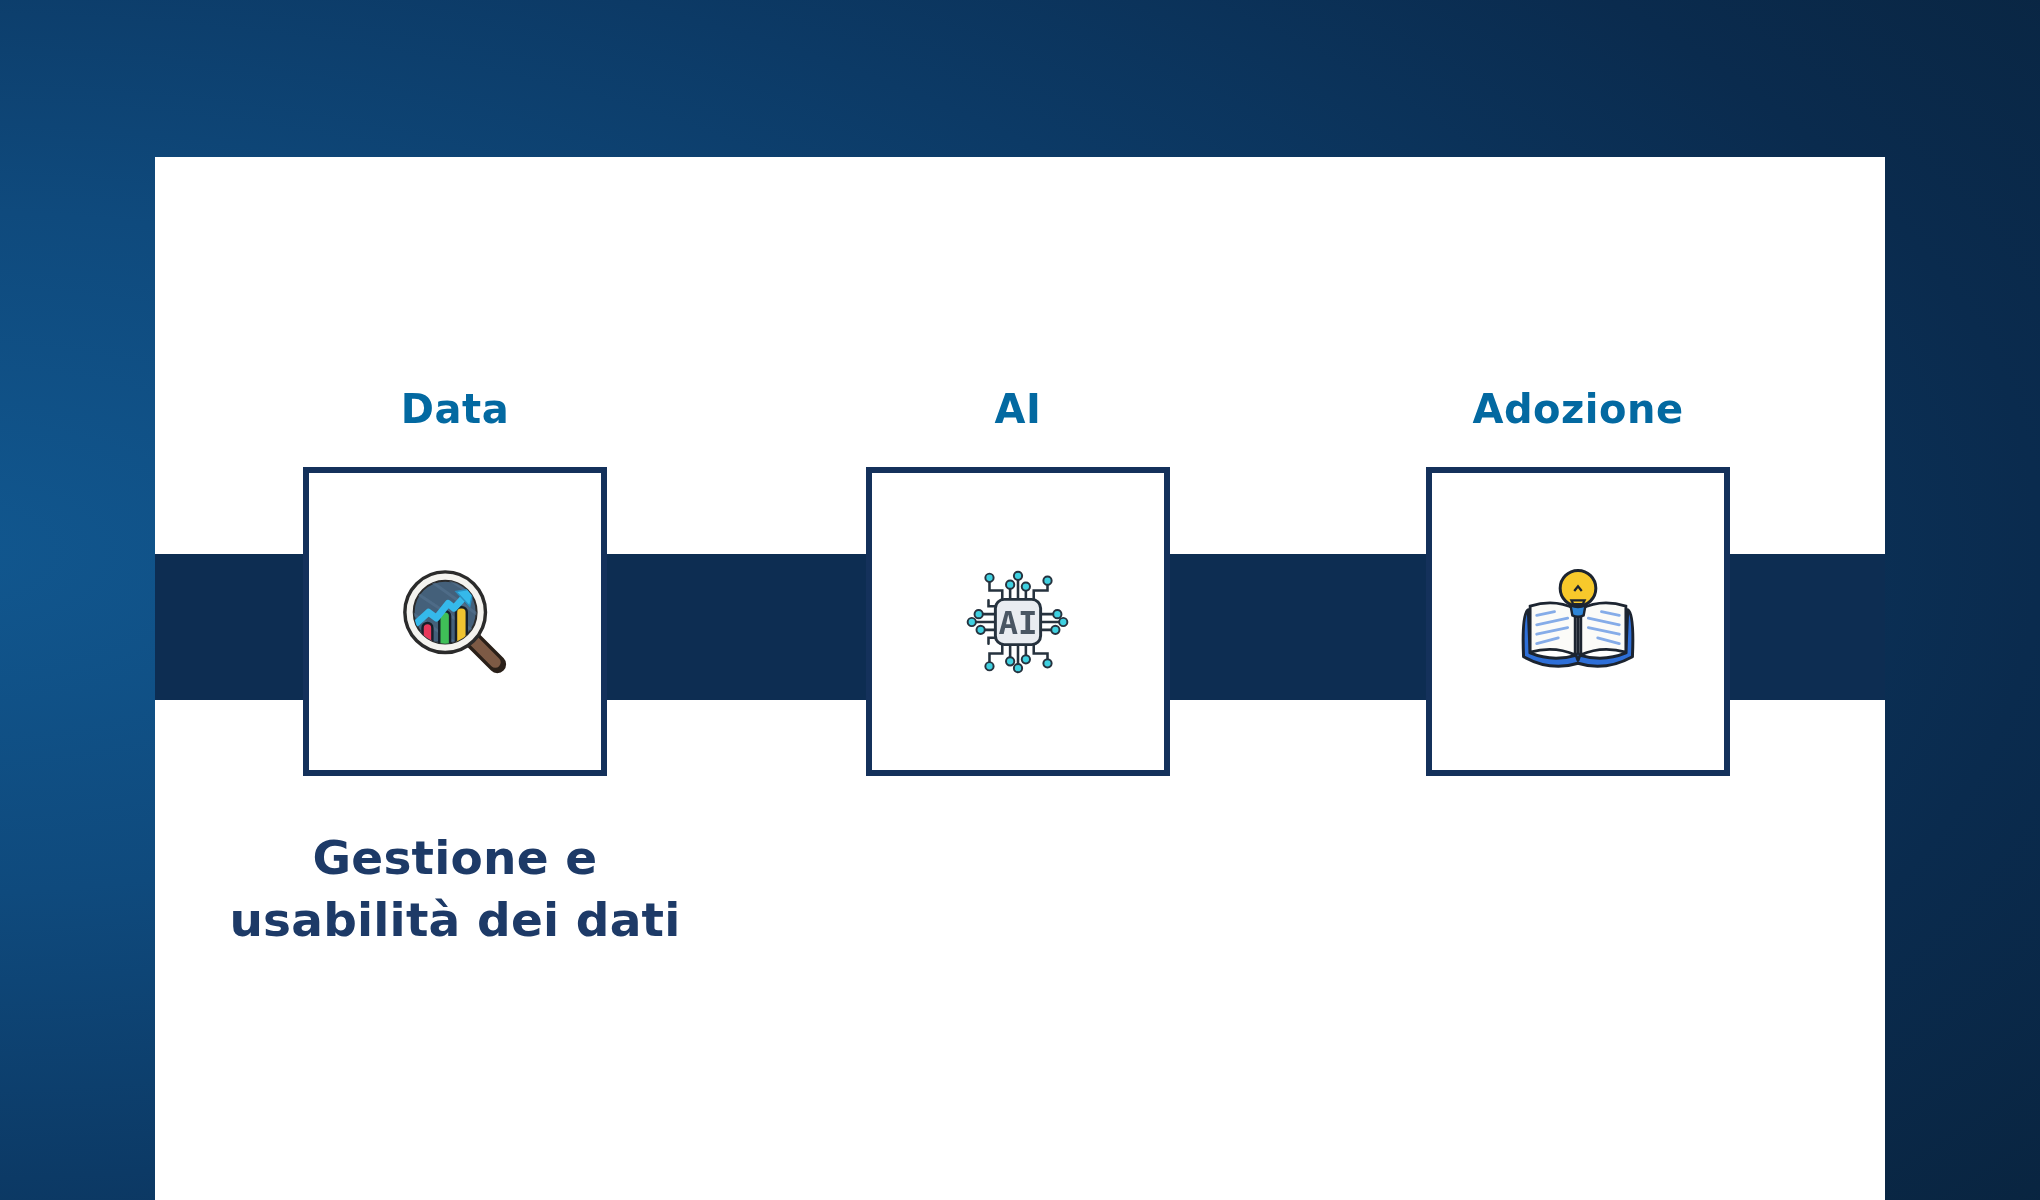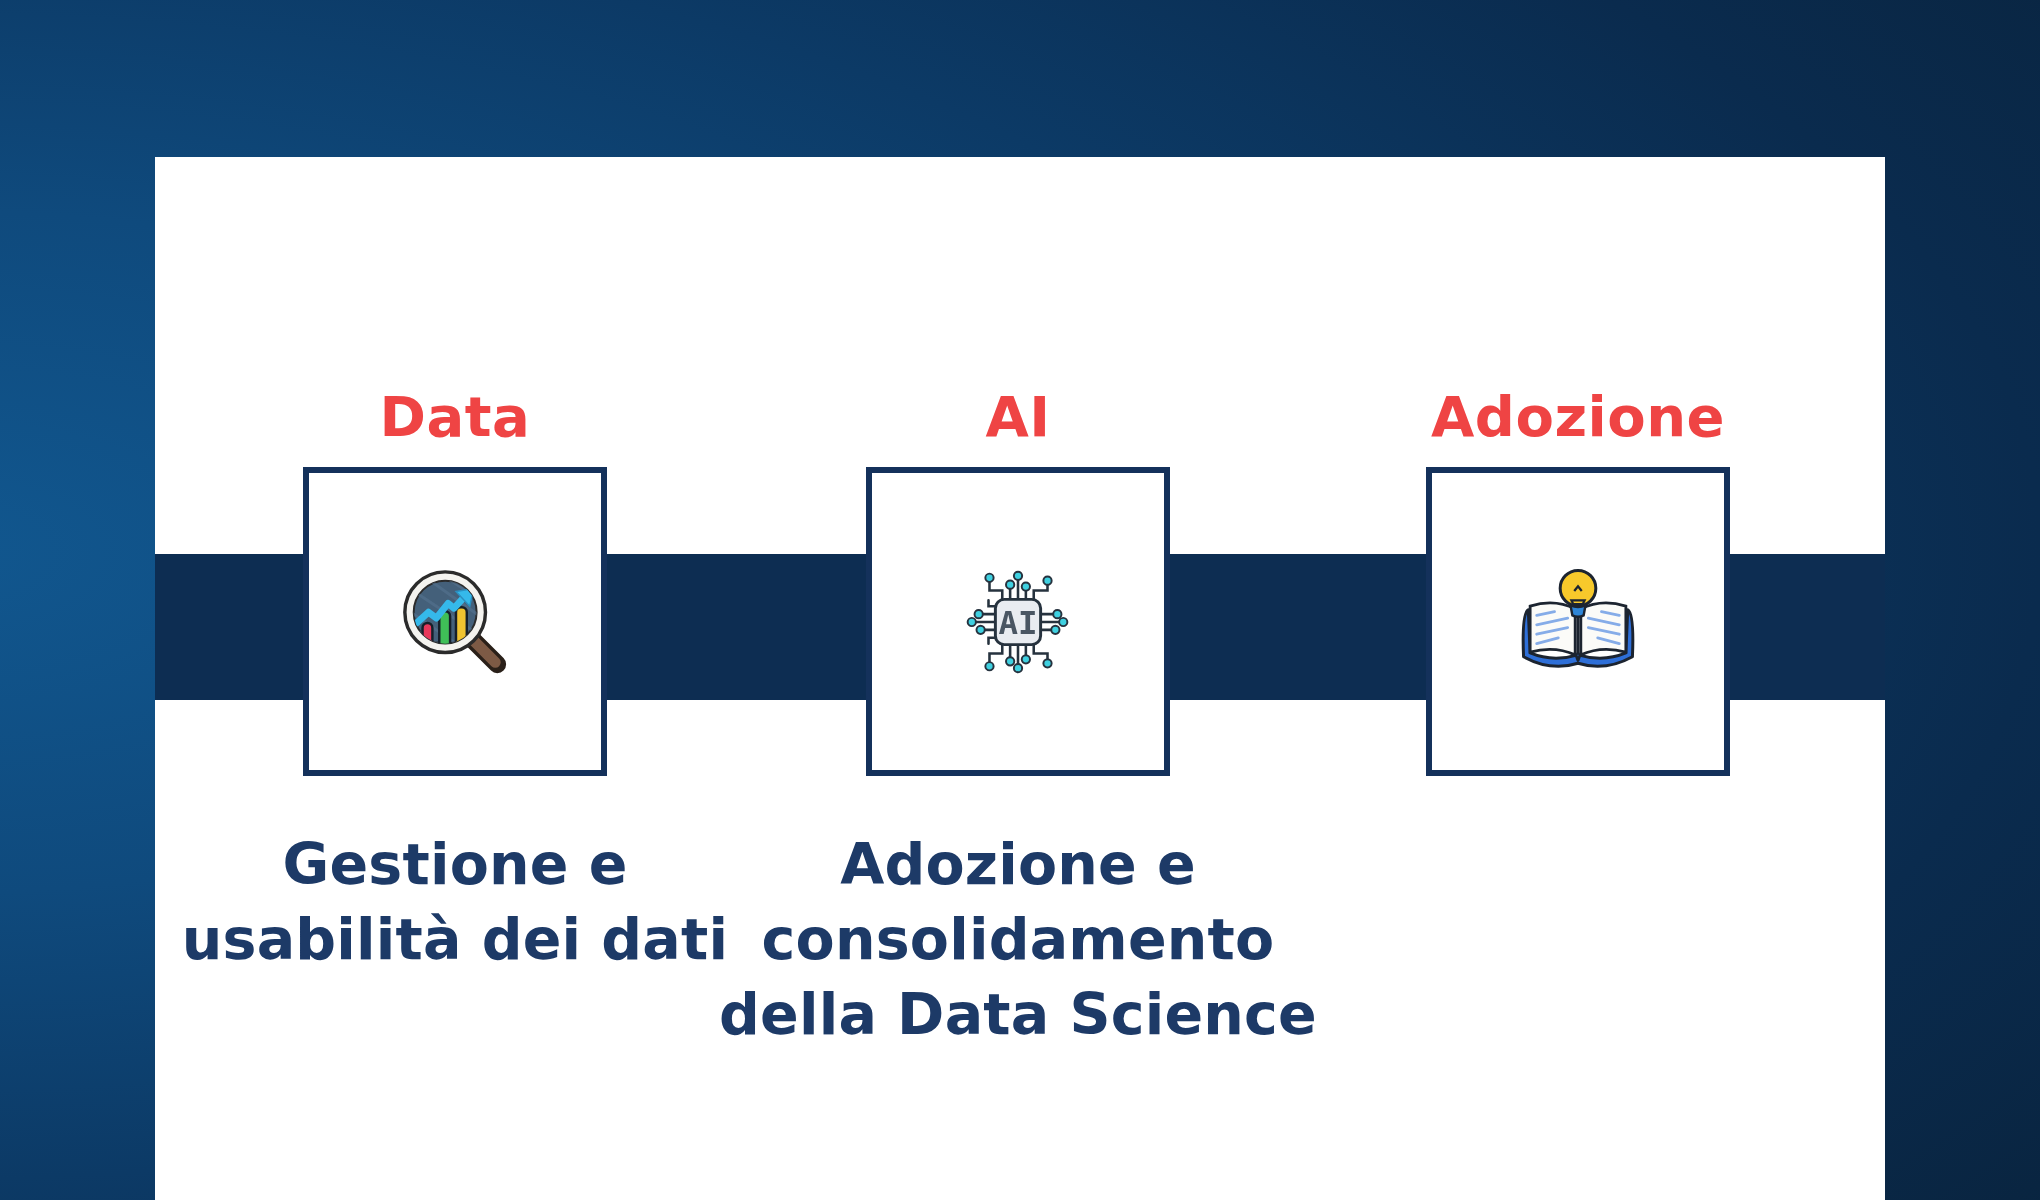--- a/index.html
+++ b/index.html
@@ -25,42 +25,42 @@
     position: absolute;
     left: 0; top: 397px;
     width: 1730px; height: 146px;
     background: #0d2d52;
   }
   .col-title {
     position: absolute;
     top: 232px;
     width: 620px;
     text-align: center;
-    font-size: 56px;
+    font-size: 40px;
     font-weight: bold;
     line-height: 1;
-    color: #ef4444;
+    color: #0369a1;
     letter-spacing: 0.5px;
   }
   .card {
     position: absolute;
     top: 310px;
     width: 292px; height: 297px;
     background: #ffffff;
     border: 6px solid #14315b;
     display: flex;
     align-items: center;
     justify-content: center;
   }
   .col-desc {
     position: absolute;
     top: 670px;
     width: 620px;
     text-align: center;
-    font-size: 57px;
+    font-size: 47px;
     font-weight: bold;
     line-height: 1.32;
     color: #1d3a67;
     white-space: pre-line;
     letter-spacing: 0.2px;
   }
   
   .c1 { left: -10px; }   
   .c2 { left: 553px; text-align: center; }   
   .c3 { left: 1113px; }  
@@ -150,23 +150,20 @@
               <circle cx="22" cy="68" r="4.2"></circle>
             <circle cx="100" cy="52" r="4.2"></circle>
               <circle cx="106" cy="60" r="4.2"></circle>
               <circle cx="98" cy="68" r="4.2"></circle>
           </g>
           <rect x="37" y="37" width="46" height="46" rx="9" fill="#e9ecf1" stroke="#26323e" stroke-width="3"></rect>
           <text x="60" y="72" font-size="33" text-anchor="middle" fill="#4a5663" font-family="'DejaVu Sans Mono', monospace" font-weight="bold">AI</text>
         </svg>
       </span>
     </div>
-    <div class="col-desc c2">Adozione e
-consolidamento
-della Data Science</div>
 
     <div class="col-title c3">Adozione</div>
     <div class="card c3">
       <span>
         <svg width="122" height="112" viewBox="0 0 130 118">
 
           <path d="M12 46 Q5 50 7 96 Q36 112 65 103 Q94 112 123 96 Q125 50 118 46 L116 92 Q92 102 65 94 Q38 102 14 92 Z" fill="#2e6fd8" stroke="#1c2430" stroke-width="3.2" stroke-linejoin="round"></path>
 
           <path d="M14 42 Q40 34 62 45 L62 94 Q40 84 14 91 Z" fill="#fbfbf8" stroke="#1c2430" stroke-width="3"></path>
           <path d="M116 42 Q90 34 68 45 L68 94 Q90 84 116 91 Z" fill="#fbfbf8" stroke="#1c2430" stroke-width="3"></path>

